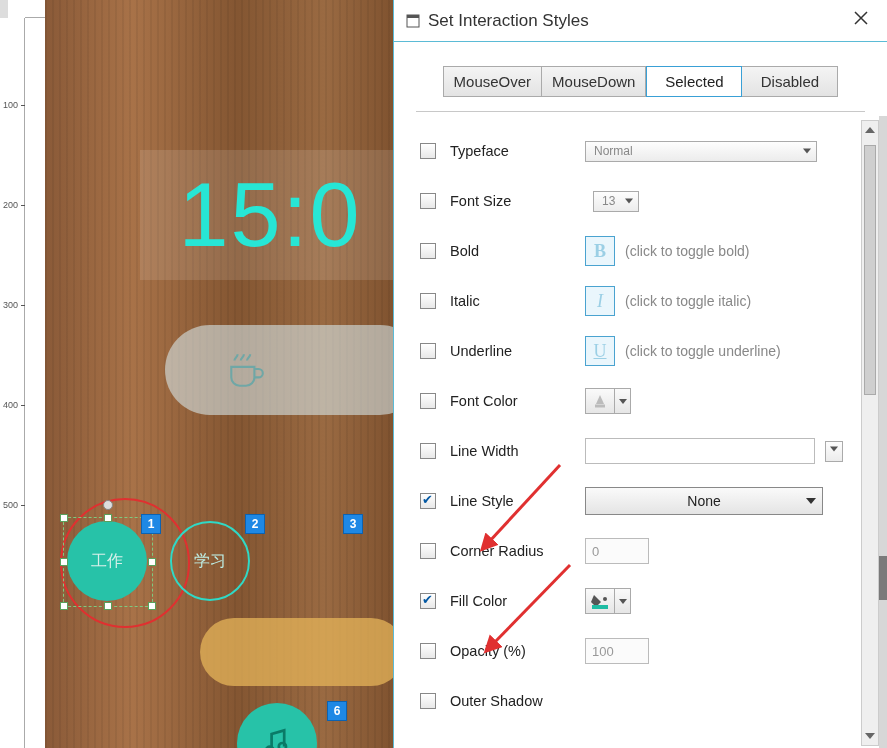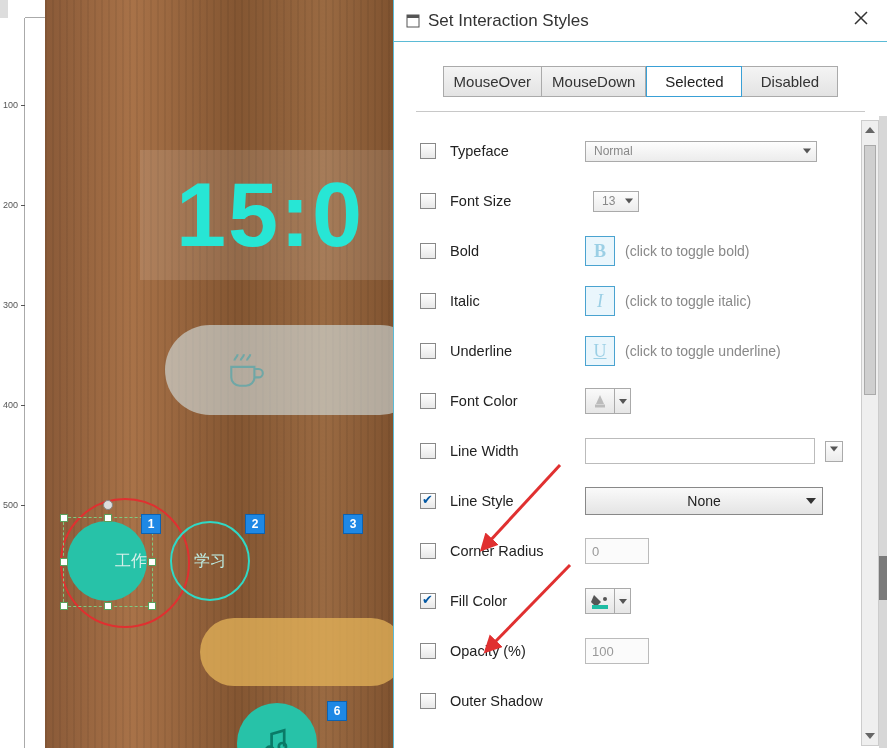--- a/index.html
+++ b/index.html
@@ -14,35 +14,35 @@
 .ruler-v .tick { position: absolute; left: 3px; font-size: 9px; color: #555; transform: none; }
 .ruler-v .tick::after { content:""; position:absolute; left:18px; top:50%; width:4px; height:1px; background:#555; }
 .ruler-side { position: absolute; left: 0; top: 0; width: 8px; height: 100%; background: #ddd; }
 
 .design { position: absolute; left: 45px; top: 0; width: 350px; height: 748px; 
   background: linear-gradient(90deg,#8a5a38 0%, #a87248 25%, #845632 55%, #9a6a42 80%, #7f522f 100%);
 }
 .design::before{content:"";position:absolute;inset:0;background:repeating-linear-gradient(90deg,rgba(0,0,0,0.06) 0 2px,transparent 2px 7px);}
 
 .time-box { position: absolute; left: 95px; top: 150px; width: 260px; height: 130px; background: rgba(255,255,255,0.12); display:flex; align-items:center; justify-content:center;}
-.time-text { font-size: 90px; font-weight: 700; color: #27e6d5; letter-spacing: 2px; white-space:nowrap;}
+.time-text { font-size: 90px; font-weight: 400; color: #27e6d5; letter-spacing: 2px; white-space:nowrap;}
 
 .pill { position: absolute; left: 120px; top: 325px; width: 260px; height: 90px; border-radius: 45px; background: rgba(220,240,245,0.55); display:flex; align-items:center; justify-content:flex-start; padding-left:60px;}
 .cup-icon svg { width:42px; height:42px; stroke:#6fa7a6; fill:none; stroke-width:2;}
 
 .red-circle { position:absolute; left:15px; top:498px; width:130px; height:130px; border:2px solid #e03030; border-radius:50%; }
 .sel-box { position:absolute; left:18px; top:517px; width:90px; height:90px; border:1px dashed #7fc97f;}
 .sel-handle { position:absolute; width:8px; height:8px; background:#fff; border:1px solid #5aa05a;}
 .hTL{left:-4px;top:-4px}.hTM{left:calc(50% - 4px);top:-4px}.hTR{right:-4px;top:-4px}
 .hML{left:-4px;top:calc(50% - 4px)}.hMR{right:-4px;top:calc(50% - 4px)}
 .hBL{left:-4px;bottom:-4px}.hBM{left:calc(50% - 4px);bottom:-4px}.hBR{right:-4px;bottom:-4px}
 .rot-handle{position:absolute;left:calc(50% - 5px);top:-18px;width:10px;height:10px;border-radius:50%;background:#ddd;border:1px solid #888;}
 
 .circ-btn { position:absolute; width:80px; height:80px; border:2px solid #2fd9c6; border-radius:50%; display:flex; align-items:center; justify-content:center; color:#bdeee5; font-size:16px;}
-.circ1{left:22px; top:521px; background:#27c2a8; color:#d6efe9; border:none;justify-content:flex-end;}
+.circ1{left:22px; top:521px; background:#27c2a8; color:#d6efe9; border:none;}
 .circ2{left:125px; top:521px;}
 .circ3{left:220px; top:521px;}
 
 .num-badge { position:absolute; width:20px; height:20px; background:#1e88e5; color:#fff; font-size:12px; font-weight:bold; display:flex; align-items:center; justify-content:center; border:1px solid #0d62b0;}
 .nb1{left:96px; top:514px;} .nb2{left:200px; top:514px;} .nb3{left:298px; top:514px;} .nb6{left:282px; top:701px;}
 
 .gold-pill { position:absolute; left:155px; top:618px; width:205px; height:68px; border-radius:34px; background:rgba(230,180,90,0.75);}
 .play-circle { position:absolute; left:192px; top:703px; width:80px; height:80px; border-radius:50%; background:#27c2a8; display:flex; align-items:center; justify-content:center;}
 .play-circle svg{width:36px;height:36px;fill:none;stroke:#0a7a67;stroke-width:3;}
 

